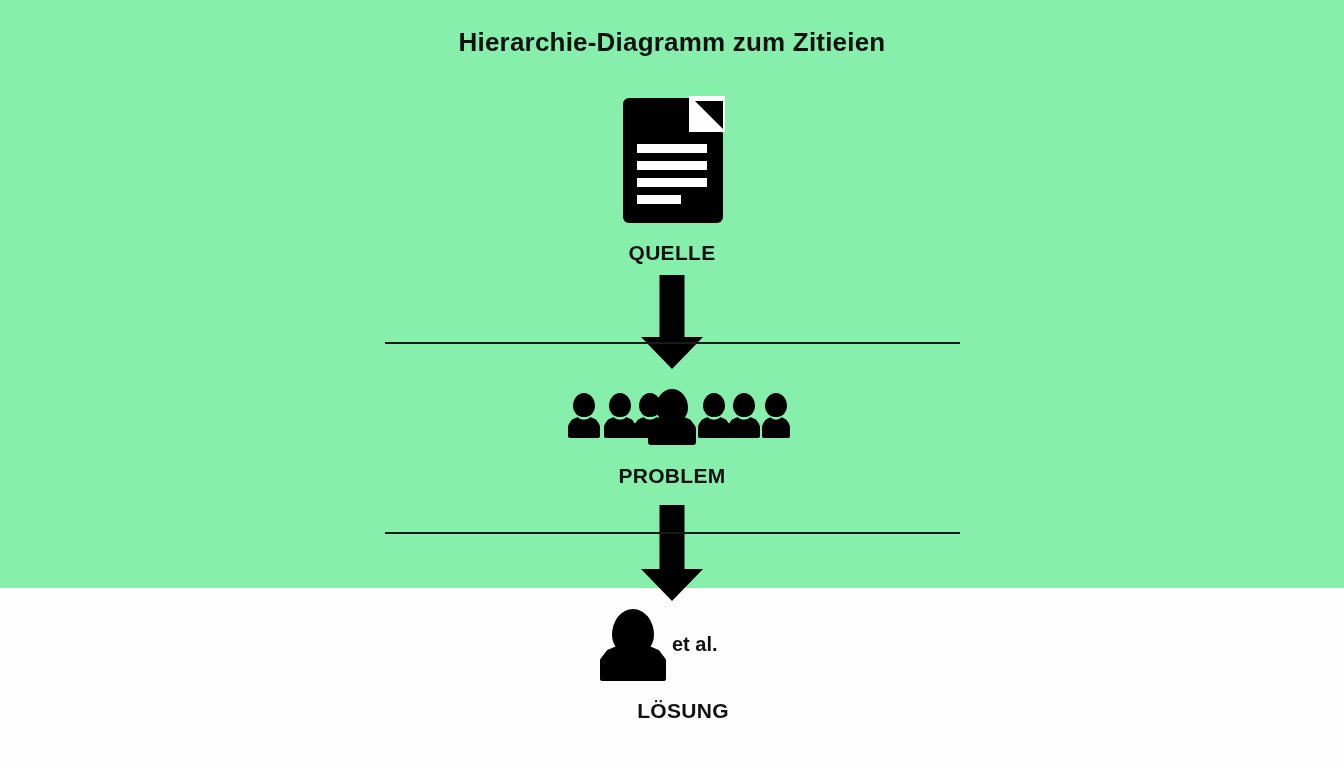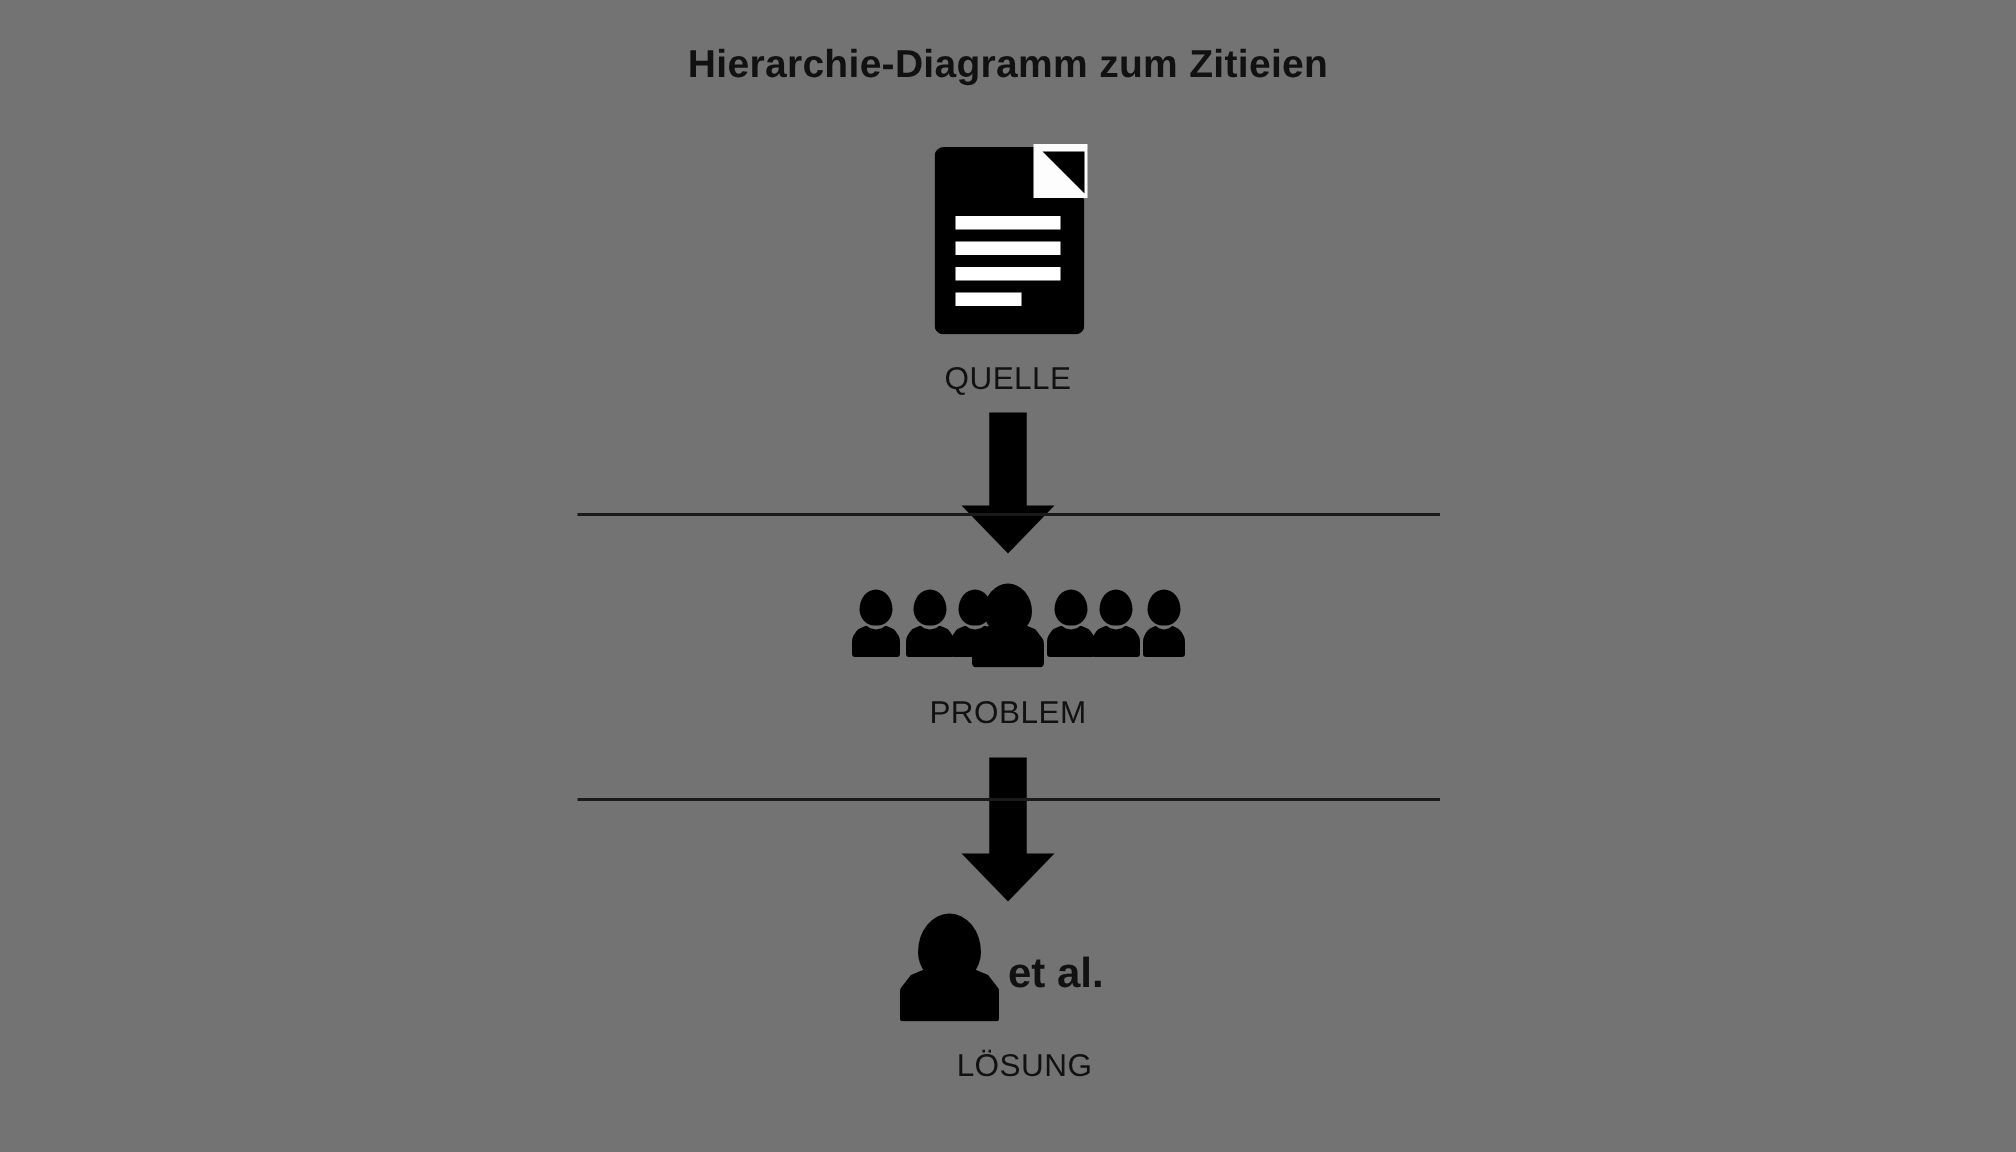--- a/index.html
+++ b/index.html
@@ -4,22 +4,22 @@
 <style>
   * { margin:0; padding:0; box-sizing:border-box; }
   html, body {
     width:1344px; height:768px;
     background:#fdfdfd;
     font-family:"Liberation Sans", sans-serif;
     overflow:hidden;
   }
   #canvas {
     position:relative;
-    width:1344px; height:768px;
-    background:#737373;
+    width:1344px; height:588px;
+    background:#86efac;
   }
 
   
   .title {
     position:absolute;
     top:27px; left:0; width:1344px;
     text-align:center;
     font-size:26px;
     font-weight:bold;
     color:#111111;
@@ -60,21 +60,21 @@
   #arrow-2 { top:505px; left:641px; width:62px; height:96px; }
   #arrow-2 .shaft { width:25px; height:65px; }
   #arrow-2 .head  { top:64px; }
 
   
   .node-label {
     position:absolute;
     left:0; width:1344px;
     text-align:center;
     font-size:21px;
-    font-weight:normal;
+    font-weight:bold;
     color:#111111;
     letter-spacing:0.3px;
     white-space:nowrap;
   }
   #label-quelle  { top:241px; }
   #label-problem { top:464px; }
   #label-losung  { top:699px;padding-left:22px; }
 
   
   #doc-icon {
@@ -175,21 +175,21 @@
     position:absolute;
     left:0; bottom:0;
     width:66px; height:36px;
     background:#000;
     border-radius:16px 16px 2px 2px;
     clip-path: polygon(0% 100%, 0% 40%, 11% 14%, 29% 0%, 38% 11%, 50% 15%, 62% 11%, 71% 0%, 89% 14%, 100% 40%, 100% 100%);
   }
   .etal {
     position:absolute;
     top:633px; left:672px;
-    font-size:28px;
+    font-size:20px;
     font-weight:bold;
     color:#111111;
     white-space:nowrap;
   }
 </style>
 </head>
 <body>
 
 <div id="canvas">
 

